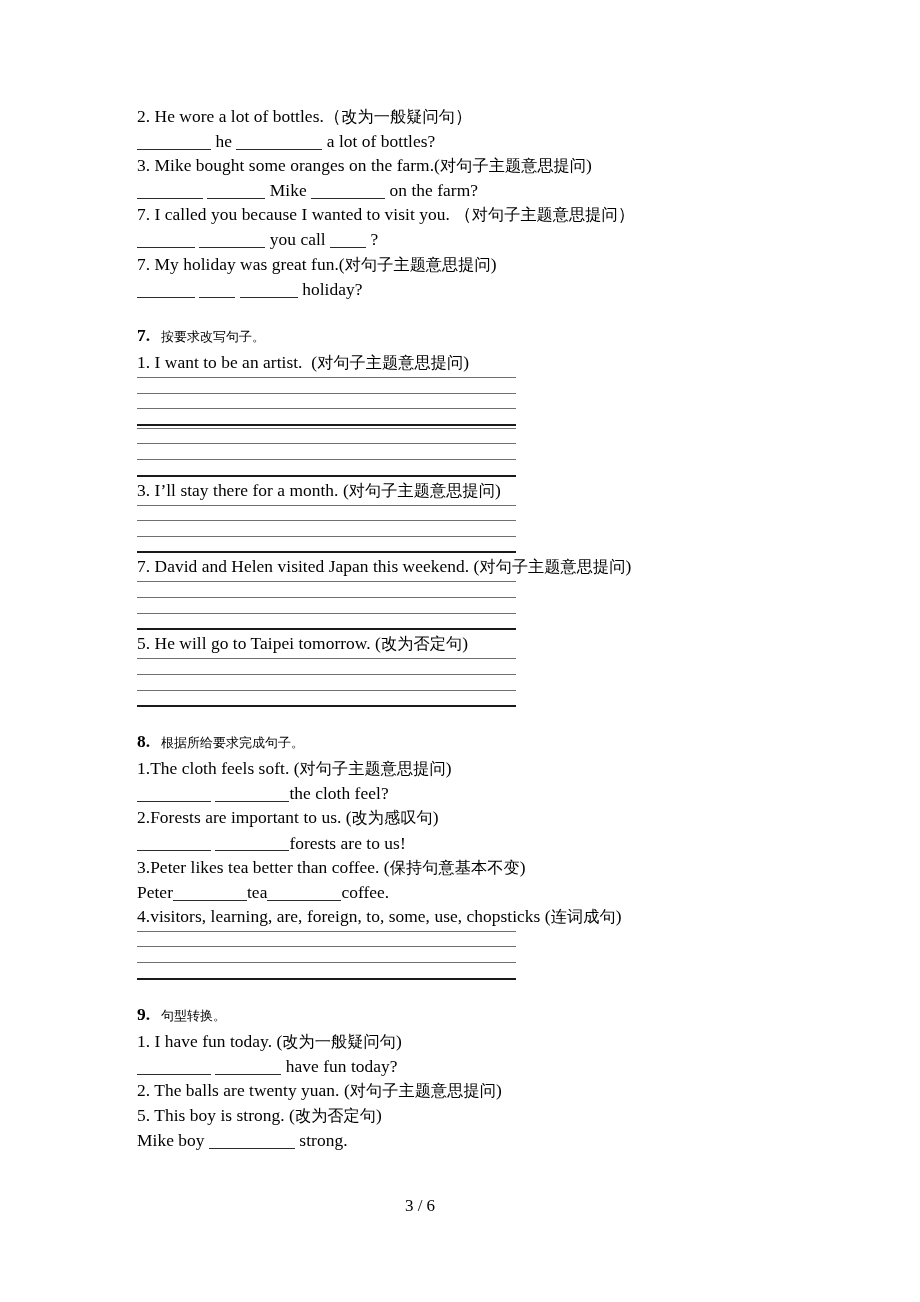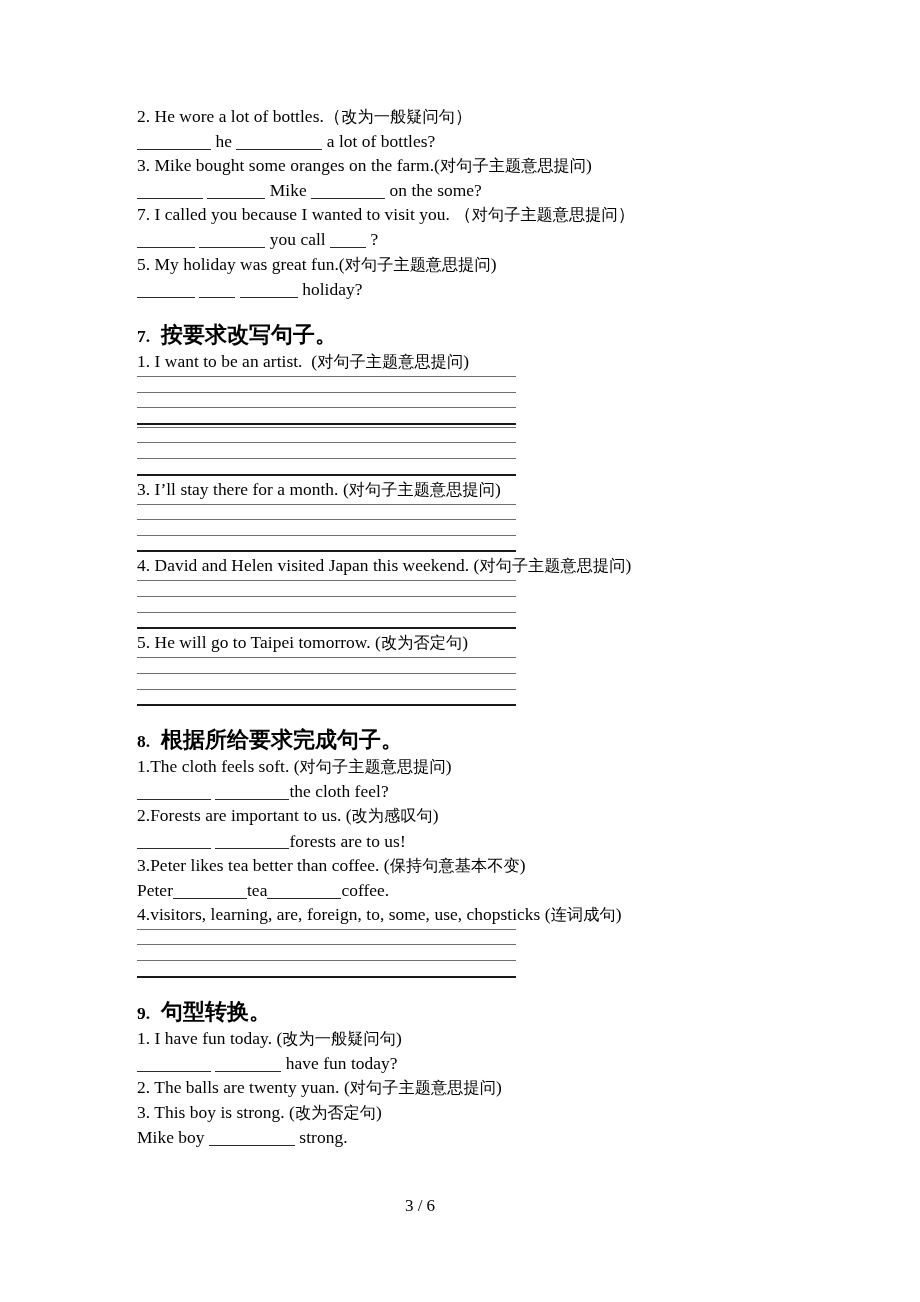--- a/index.html
+++ b/index.html
@@ -30,21 +30,21 @@
     letter-spacing: 0.05px;
   }
   .cn { font-family: "DejaVu Sans", "Liberation Sans", sans-serif; font-size: 16.2px; }
   .sec-head {
     font-weight: bold;
     font-size: 17.4px;
     line-height: 24.1px;
     margin-top: 22px;
     margin-bottom: 1px;
   }
-  .sec-head .cn { font-weight: bold; font-size: 22px; }
+  .sec-head .cn { font-weight: normal; font-size: 13px; }
   .sec-head .num { font-family: "Liberation Serif", serif; }
   .gap { display: inline-block; width: 11px; }
 
   
   .blank {
     display: inline-block;
     border-bottom: 1.6px solid #2b2b2b;
     height: 0.95em;
     vertical-align: -0.17em;
   }
@@ -81,26 +81,26 @@
 <body>
 
 <div class="page">
 
   <div>
 
     <div class="line"><span>2. He wore a lot of bottles.（</span><span class="cn">改为一般疑问句</span><span>）</span></div>
     <div class="line"><span class="blank b-l"></span><span> he </span><span class="blank b-xl"></span><span> a lot of bottles?</span></div>
 
     <div class="line"><span>3. Mike bought some oranges on the farm.(</span><span class="cn">对句子主题意思提问</span><span>)</span></div>
-    <div class="line"><span class="blank b-m"></span><span> </span><span class="blank b-s"></span><span> Mike </span><span class="blank b-l"></span><span> on the some?</span></div>
+    <div class="line"><span class="blank b-m"></span><span> </span><span class="blank b-s"></span><span> Mike </span><span class="blank b-l"></span><span> on the farm?</span></div>
 
     <div class="line"><span>7. I called you because I wanted to visit you. （</span><span class="cn">对句子主题意思提问</span><span>）</span></div>
     <div class="line"><span class="blank b-s"></span><span> </span><span class="blank b-m"></span><span> you call </span><span class="blank b-xs"></span><span> ?</span></div>
 
-    <div class="line"><span>5. My holiday was great fun.(</span><span class="cn">对句子主题意思提问</span><span>)</span></div>
+    <div class="line"><span>7. My holiday was great fun.(</span><span class="cn">对句子主题意思提问</span><span>)</span></div>
     <div class="line"><span class="blank b-s"></span><span> </span><span class="blank b-xs"></span><span> </span><span class="blank b-s"></span><span> holiday?</span></div>
   </div>
 
   <div>
     <div class="sec-head"><span class="num">7.</span><span class="gap"></span><span class="cn">按要求改写句子。</span></div>
 
     <div class="line"><span>1. I want to be an artist.  (</span><span class="cn">对句子主题意思提问</span><span>)</span></div>
     <div class="rules">
         <div class="r"></div>
         <div class="r"></div>
@@ -116,21 +116,21 @@
       </div>
 
     <div class="line"><span>3. I’ll stay there for a month. (</span><span class="cn">对句子主题意思提问</span><span>)</span></div>
     <div class="rules">
         <div class="r"></div>
         <div class="r"></div>
         <div class="r"></div>
         <div class="r last"></div>
       </div>
 
-    <div class="line"><span>4. David and Helen visited Japan this weekend. (</span><span class="cn">对句子主题意思提问</span><span>)</span></div>
+    <div class="line"><span>7. David and Helen visited Japan this weekend. (</span><span class="cn">对句子主题意思提问</span><span>)</span></div>
     <div class="rules">
         <div class="r"></div>
         <div class="r"></div>
         <div class="r"></div>
         <div class="r last"></div>
       </div>
 
     <div class="line"><span>5. He will go to Taipei tomorrow. (</span><span class="cn">改为否定句</span><span>)</span></div>
     <div class="rules">
         <div class="r"></div>
@@ -162,19 +162,19 @@
   </div>
 
   <div>
     <div class="sec-head"><span class="num">9.</span><span class="gap"></span><span class="cn">句型转换。</span></div>
 
     <div class="line"><span>1. I have fun today. (</span><span class="cn">改为一般疑问句</span><span>)</span></div>
     <div class="line"><span class="blank b-l"></span><span> </span><span class="blank b-m"></span><span> have fun today?</span></div>
 
     <div class="line"><span>2. The balls are twenty yuan. (</span><span class="cn">对句子主题意思提问</span><span>)</span></div>
 
-    <div class="line"><span>3. This boy is strong. (</span><span class="cn">改为否定句</span><span>)</span></div>
+    <div class="line"><span>5. This boy is strong. (</span><span class="cn">改为否定句</span><span>)</span></div>
     <div class="line"><span>Mike boy </span><span class="blank b-xl"></span><span> strong.</span></div>
   </div>
 
 </div>
 
 <div class="footer">3 / 6</div>
 
 </body></html>

